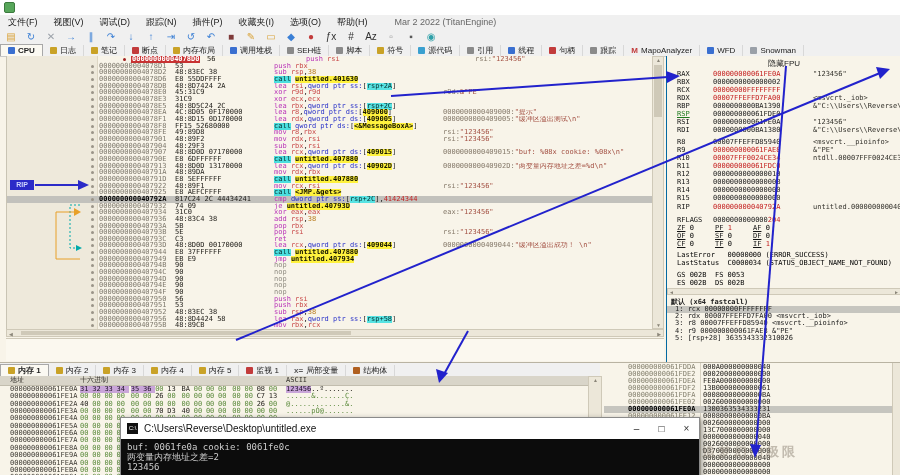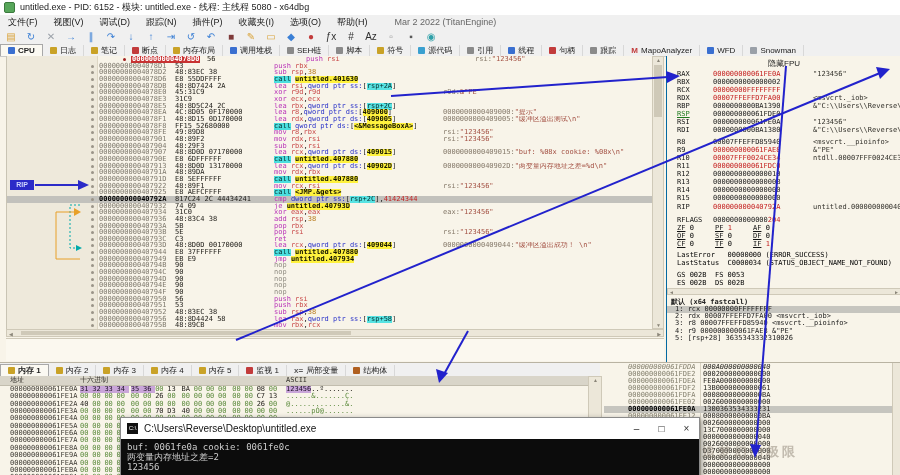--- a/index.html
+++ b/index.html
@@ -94,21 +94,20 @@
   .riplabel{position:absolute;left:10px;top:180px;width:24px;height:10px;background:#2B2BC8;color:#cfd6ff;font-size:7px;line-height:10px;text-align:center;font-weight:bold;z-index:40;}
   svg.arrows{position:absolute;left:0;top:0;z-index:70;pointer-events:none;}
 </style>
 </head>
 <body>
 
 <div class="app">
 
   <div class="titlebar">
     <span class="appicon"></span>
-    <span>untitled.exe - PID: 6152 - 模块: untitled.exe - 线程: 主线程 5080 - x64dbg</span>
   </div>
 
   <div class="menubar" id="menubar">
       <span class="mi">文件(F)</span>
       <span class="mi">视图(V)</span>
       <span class="mi">调试(D)</span>
       <span class="mi">跟踪(N)</span>
       <span class="mi">插件(P)</span>
       <span class="mi">收藏夹(I)</span>
       <span class="mi">选项(O)</span>
@@ -372,21 +371,21 @@
         <div class="mrow mono" style="top: 74px;"><span class="maddr">000000000061FEAA</span><span class="mbytes"><span class="mb zero">00</span><span class="mb zero">00</span><span class="mb zero">00</span><span class="mb zero g4">00</span><span class="mb zero">00</span><span class="mb zero">00</span><span class="mb zero">00</span><span class="mb zero g4">00</span><span class="mb zero">00</span><span class="mb zero">00</span><span class="mb zero">00</span><span class="mb zero g4">00</span><span class="mb zero">00</span><span class="mb zero">00</span><span class="mb zero">00</span><span class="mb zero">00</span></span><span class="masc">................</span></div>
         <div class="mrow mono" style="top: 81px;"><span class="maddr">000000000061FEBA</span><span class="mbytes"><span class="mb zero">00</span><span class="mb zero">00</span><span class="mb zero">00</span><span class="mb zero g4">00</span><span class="mb zero">00</span><span class="mb zero">00</span><span class="mb zero">00</span><span class="mb zero g4">00</span><span class="mb zero">00</span><span class="mb zero">00</span><span class="mb zero">00</span><span class="mb zero g4">00</span><span class="mb zero">00</span><span class="mb zero">00</span><span class="mb zero">00</span><span class="mb zero">00</span></span><span class="masc">................</span></div>
         <div class="mrow mono" style="top: 88px;"><span class="maddr">000000000061FECA</span><span class="mbytes"><span class="mb zero">00</span><span class="mb zero">00</span><span class="mb zero">00</span><span class="mb zero g4">00</span><span class="mb zero">00</span><span class="mb zero">00</span><span class="mb zero">00</span><span class="mb zero g4">00</span><span class="mb zero">00</span><span class="mb zero">00</span><span class="mb zero">00</span><span class="mb zero g4">00</span><span class="mb zero">00</span><span class="mb zero">00</span><span class="mb zero">00</span><span class="mb zero">00</span></span><span class="masc">................</span></div>
       </div>
     <div class="dumpscroll">
       <div class="sbarrow" style="left:4px;top:0;">▲</div>
       <div class="sbarrow" style="left:4px;bottom:0;">▼</div>
     </div>
     <div class="stacksep"></div>
     <div class="stackrows" id="stackrows">
-        <div class="srow mono" style="top: 0px; font-style: italic;"><span class="saddr">000000000061FDDA</span><span class="sval">000A000000000040</span></div>
+        <div class="srow mono" style="top: 0px;"><span class="saddr">000000000061FDDA</span><span class="sval">000A000000000040</span></div>
         <div class="srow mono" style="top: 7px;"><span class="saddr">000000000061FDE2</span><span class="sval">0002000000000000</span></div>
         <div class="srow mono" style="top: 14px;"><span class="saddr">000000000061FDEA</span><span class="sval">FE0A000000000000</span></div>
         <div class="srow mono" style="top: 21px;"><span class="saddr">000000000061FDF2</span><span class="sval">13B0000000000061</span></div>
         <div class="srow mono" style="top: 28px;"><span class="saddr">000000000061FDFA</span><span class="sval">00080000000000BA</span></div>
         <div class="srow mono" style="top: 35px;"><span class="saddr">000000000061FE02</span><span class="sval">0026000000000000</span></div>
         <div class="srow mono sel" style="top: 42px;"><span class="saddr">000000000061FE0A</span><span class="sval">1300363534333231</span></div>
         <div class="srow mono" style="top: 49px;"><span class="saddr">000000000061FE12</span><span class="sval">00080000000000BA</span></div>
         <div class="srow mono" style="top: 56px;"><span class="saddr">000000000061FE1A</span><span class="sval">0026000000000000</span></div>
         <div class="srow mono" style="top: 63px;"><span class="saddr">000000000061FE22</span><span class="sval">13C7000000000000</span></div>
         <div class="srow mono" style="top: 70px;"><span class="saddr">000000000061FE2A</span><span class="sval">0000000000000040</span></div>

